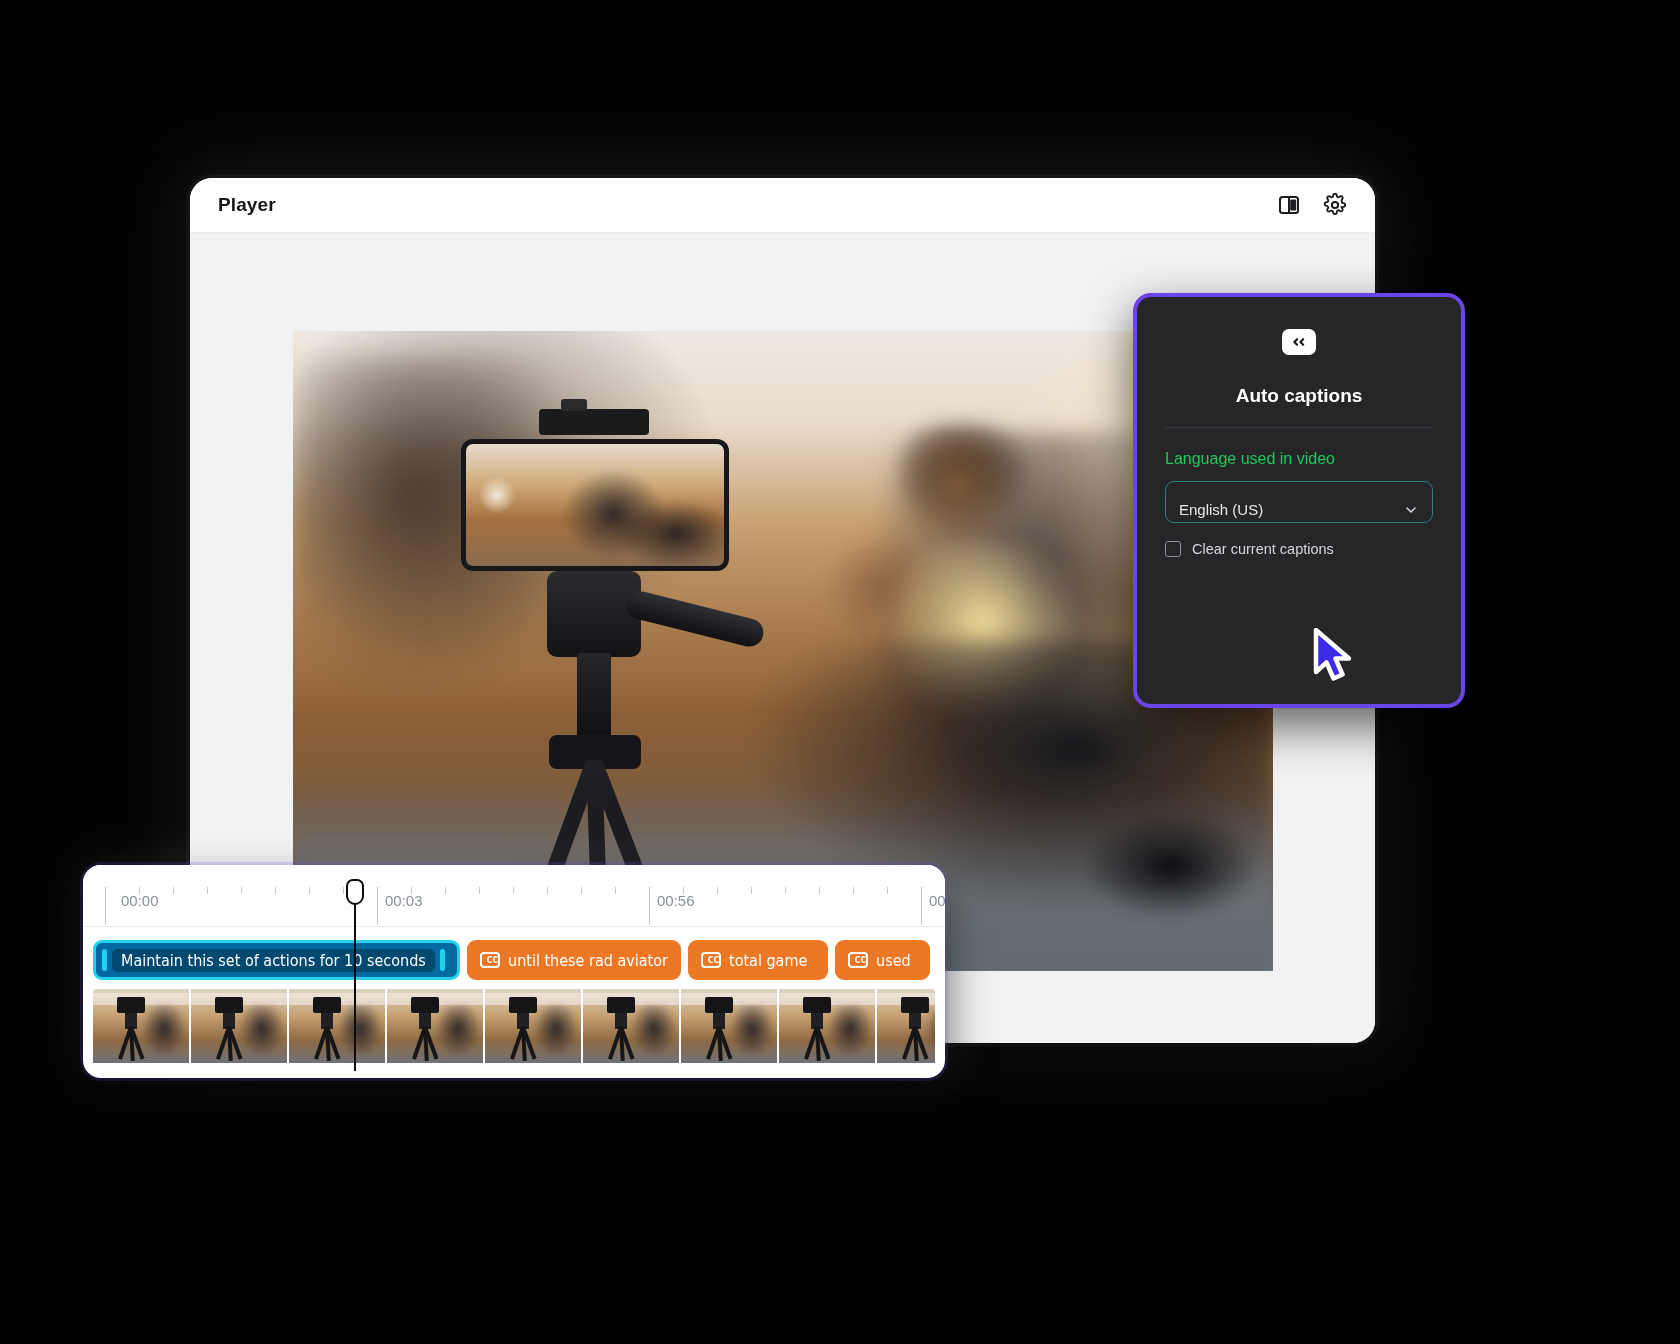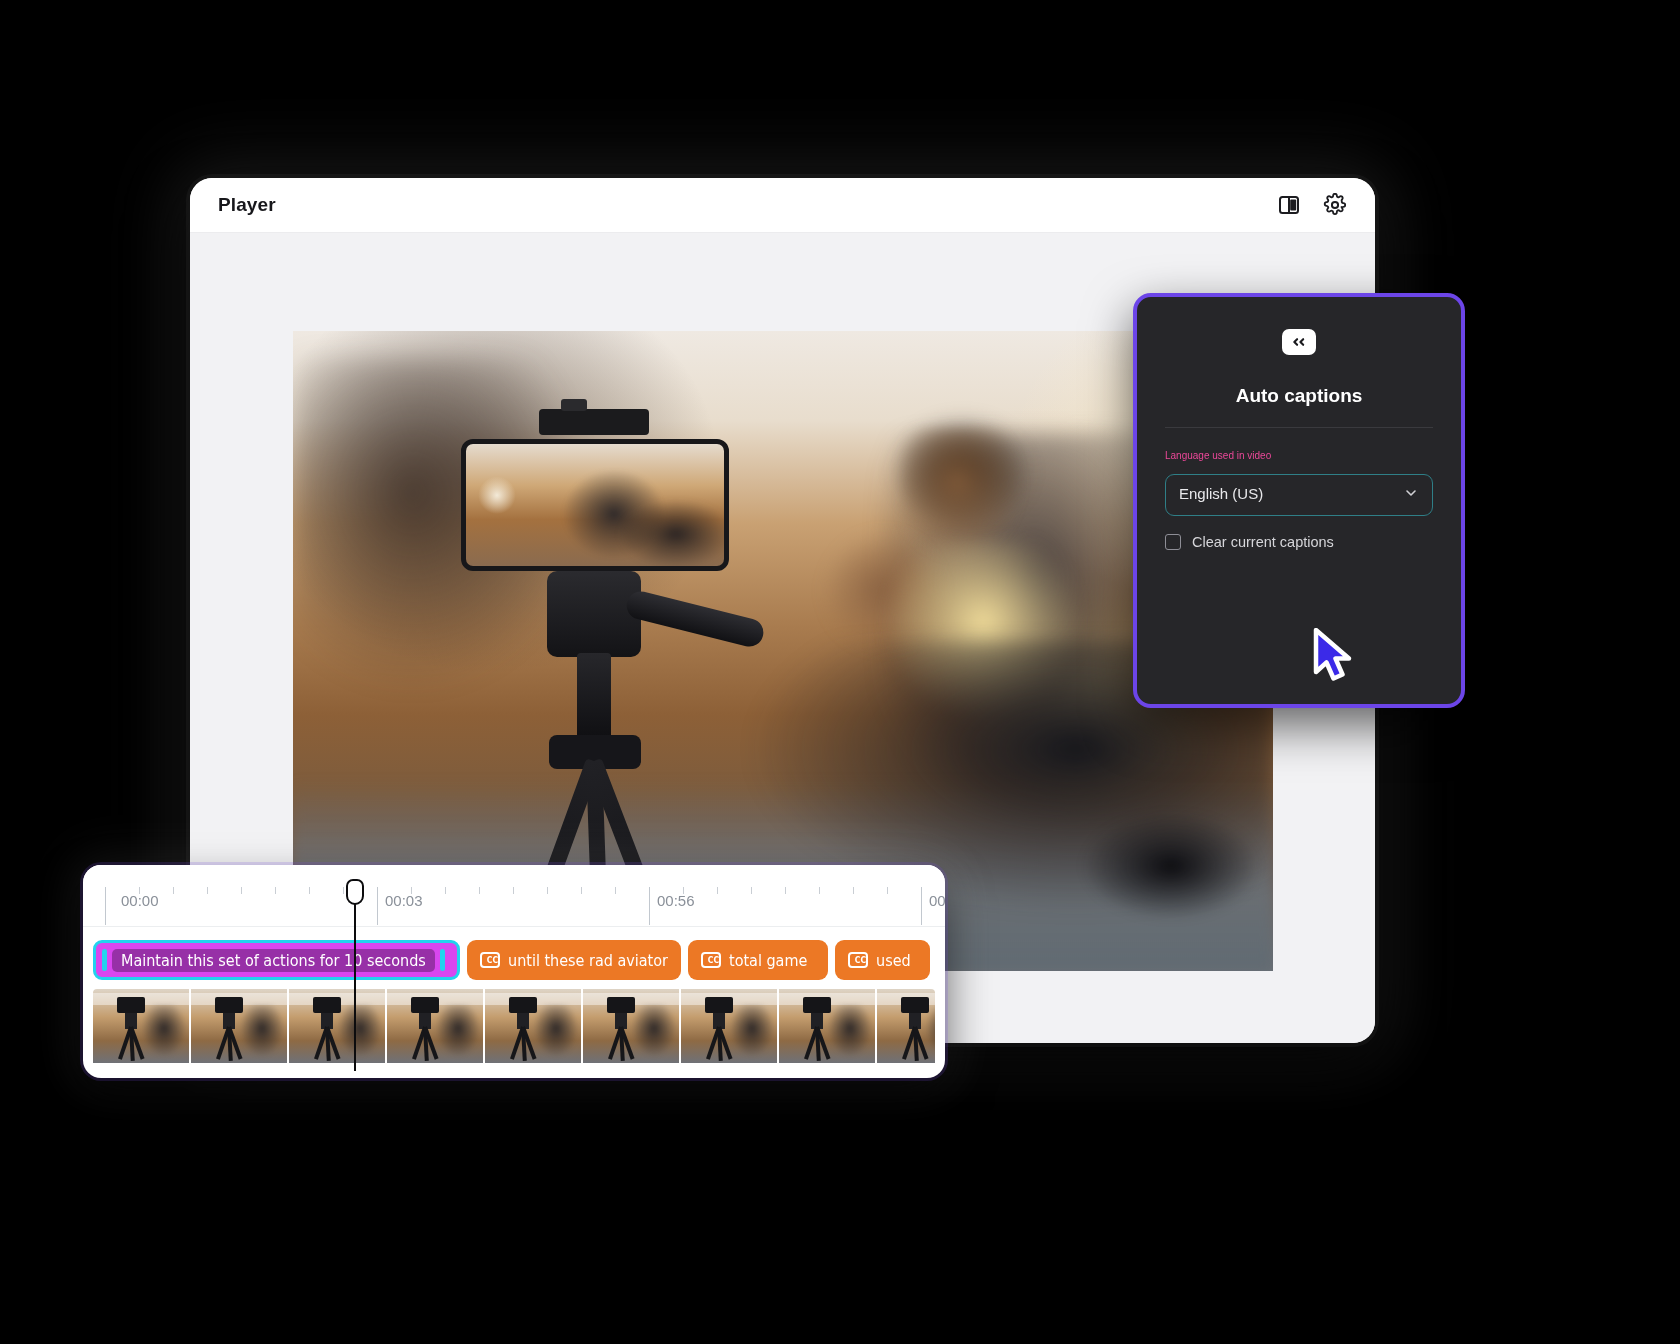--- a/index.html
+++ b/index.html
@@ -221,30 +221,30 @@
     font-size: 14.5px;
     line-height: 1.55;
     padding: 0 6px;
   }
   .panel-divider {
     margin-top: 20px;
     height: 1px; background: #3a3a3e;
   }
   .field-label {
     margin-top: 22px;
-    color: #ec4899; font-size: 10px;
+    color: #22c55e; font-size: 16px;
   }
   .select-box {
     margin-top: 13px;
     height: 42px;
     border: 1.5px solid #2f7f87;
     border-radius: 9px;
     background: #262629;
-    display: flex; align-items: flex-start;
-    padding: 10px 13px;
+    display: flex; align-items: flex-end;
+    padding: 4px 13px;
     cursor: pointer;
   }
   .select-box .val { color: #e9e9ec; font-size: 15px; flex: 1; }
   .chev { width: 16px; height: 16px; color: #d0d0d4; }
   .generate-btn {
     margin-top: 15px;
     height: 40px;
     border-radius: 9px;
     background: linear-gradient(90deg, #6443ef 0%, #5a52f0 30%, #2a8ae0 70%, #13a6e8 100%);
     display:flex; align-items:center; justify-content:center;
@@ -343,21 +343,21 @@
   .clip .cc-mini {
     width: 20px; height: 16px;
     border: 2px solid #fff; border-radius: 4px;
     display:flex; align-items:center; justify-content:flex-end;
     flex: 0 0 auto;
   }
   .clip .cc-mini span {
     color: #fff; font-size: 8.5px; font-weight: 700; line-height: 1;
   }
   .clip.selected {
-    background: #d946ef;
+    background: #0369a1;
     border: 3px solid #22d3ee;
     padding: 0 6px;
     gap: 5px;
   }
   .clip.selected .inner {
     background: rgba(0,0,0,0.30);
     border-radius: 5px;
     padding: 2px 9px;
     color: #ffffff;
     font-size: 16px;

